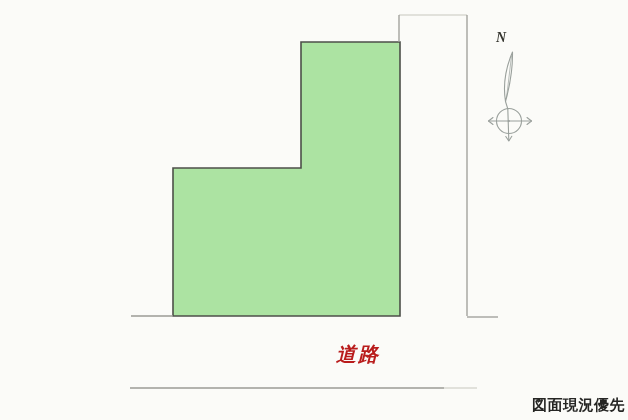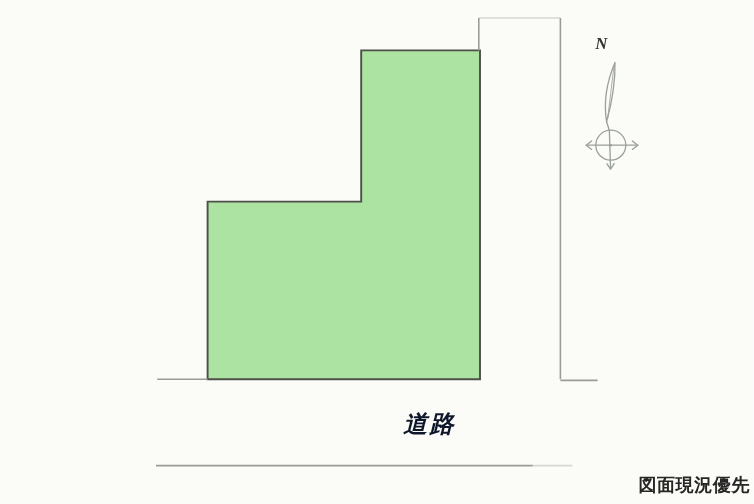--- a/index.html
+++ b/index.html
@@ -91,16 +91,16 @@
       <path d="M493,117.5 L488.5,121 L493,124.5"></path>
       <path d="M527,117.5 L531.5,121 L527,124.5"></path>
       <path d="M507.8,108.8 L508.8,140.5"></path>
       <path d="M505.8,136.5 L508.8,141 L511.8,136.3"></path>
       <circle cx="508.8" cy="121" r="1.1" stroke="none" fill="#9aa09c"></circle>
     </g>
   </svg>
 
   <div class="north-label" style="color: rgb(53, 53, 47);">N</div>
 
-  <div class="road-label" style="color: #0f172a;">道路</div>
+  <div class="road-label" style="color: #b91c1c;">道路</div>
 
   <div class="caption" style="color: rgb(38, 38, 36);">図面現況優先</div>
 </div>
 
 </body></html>

